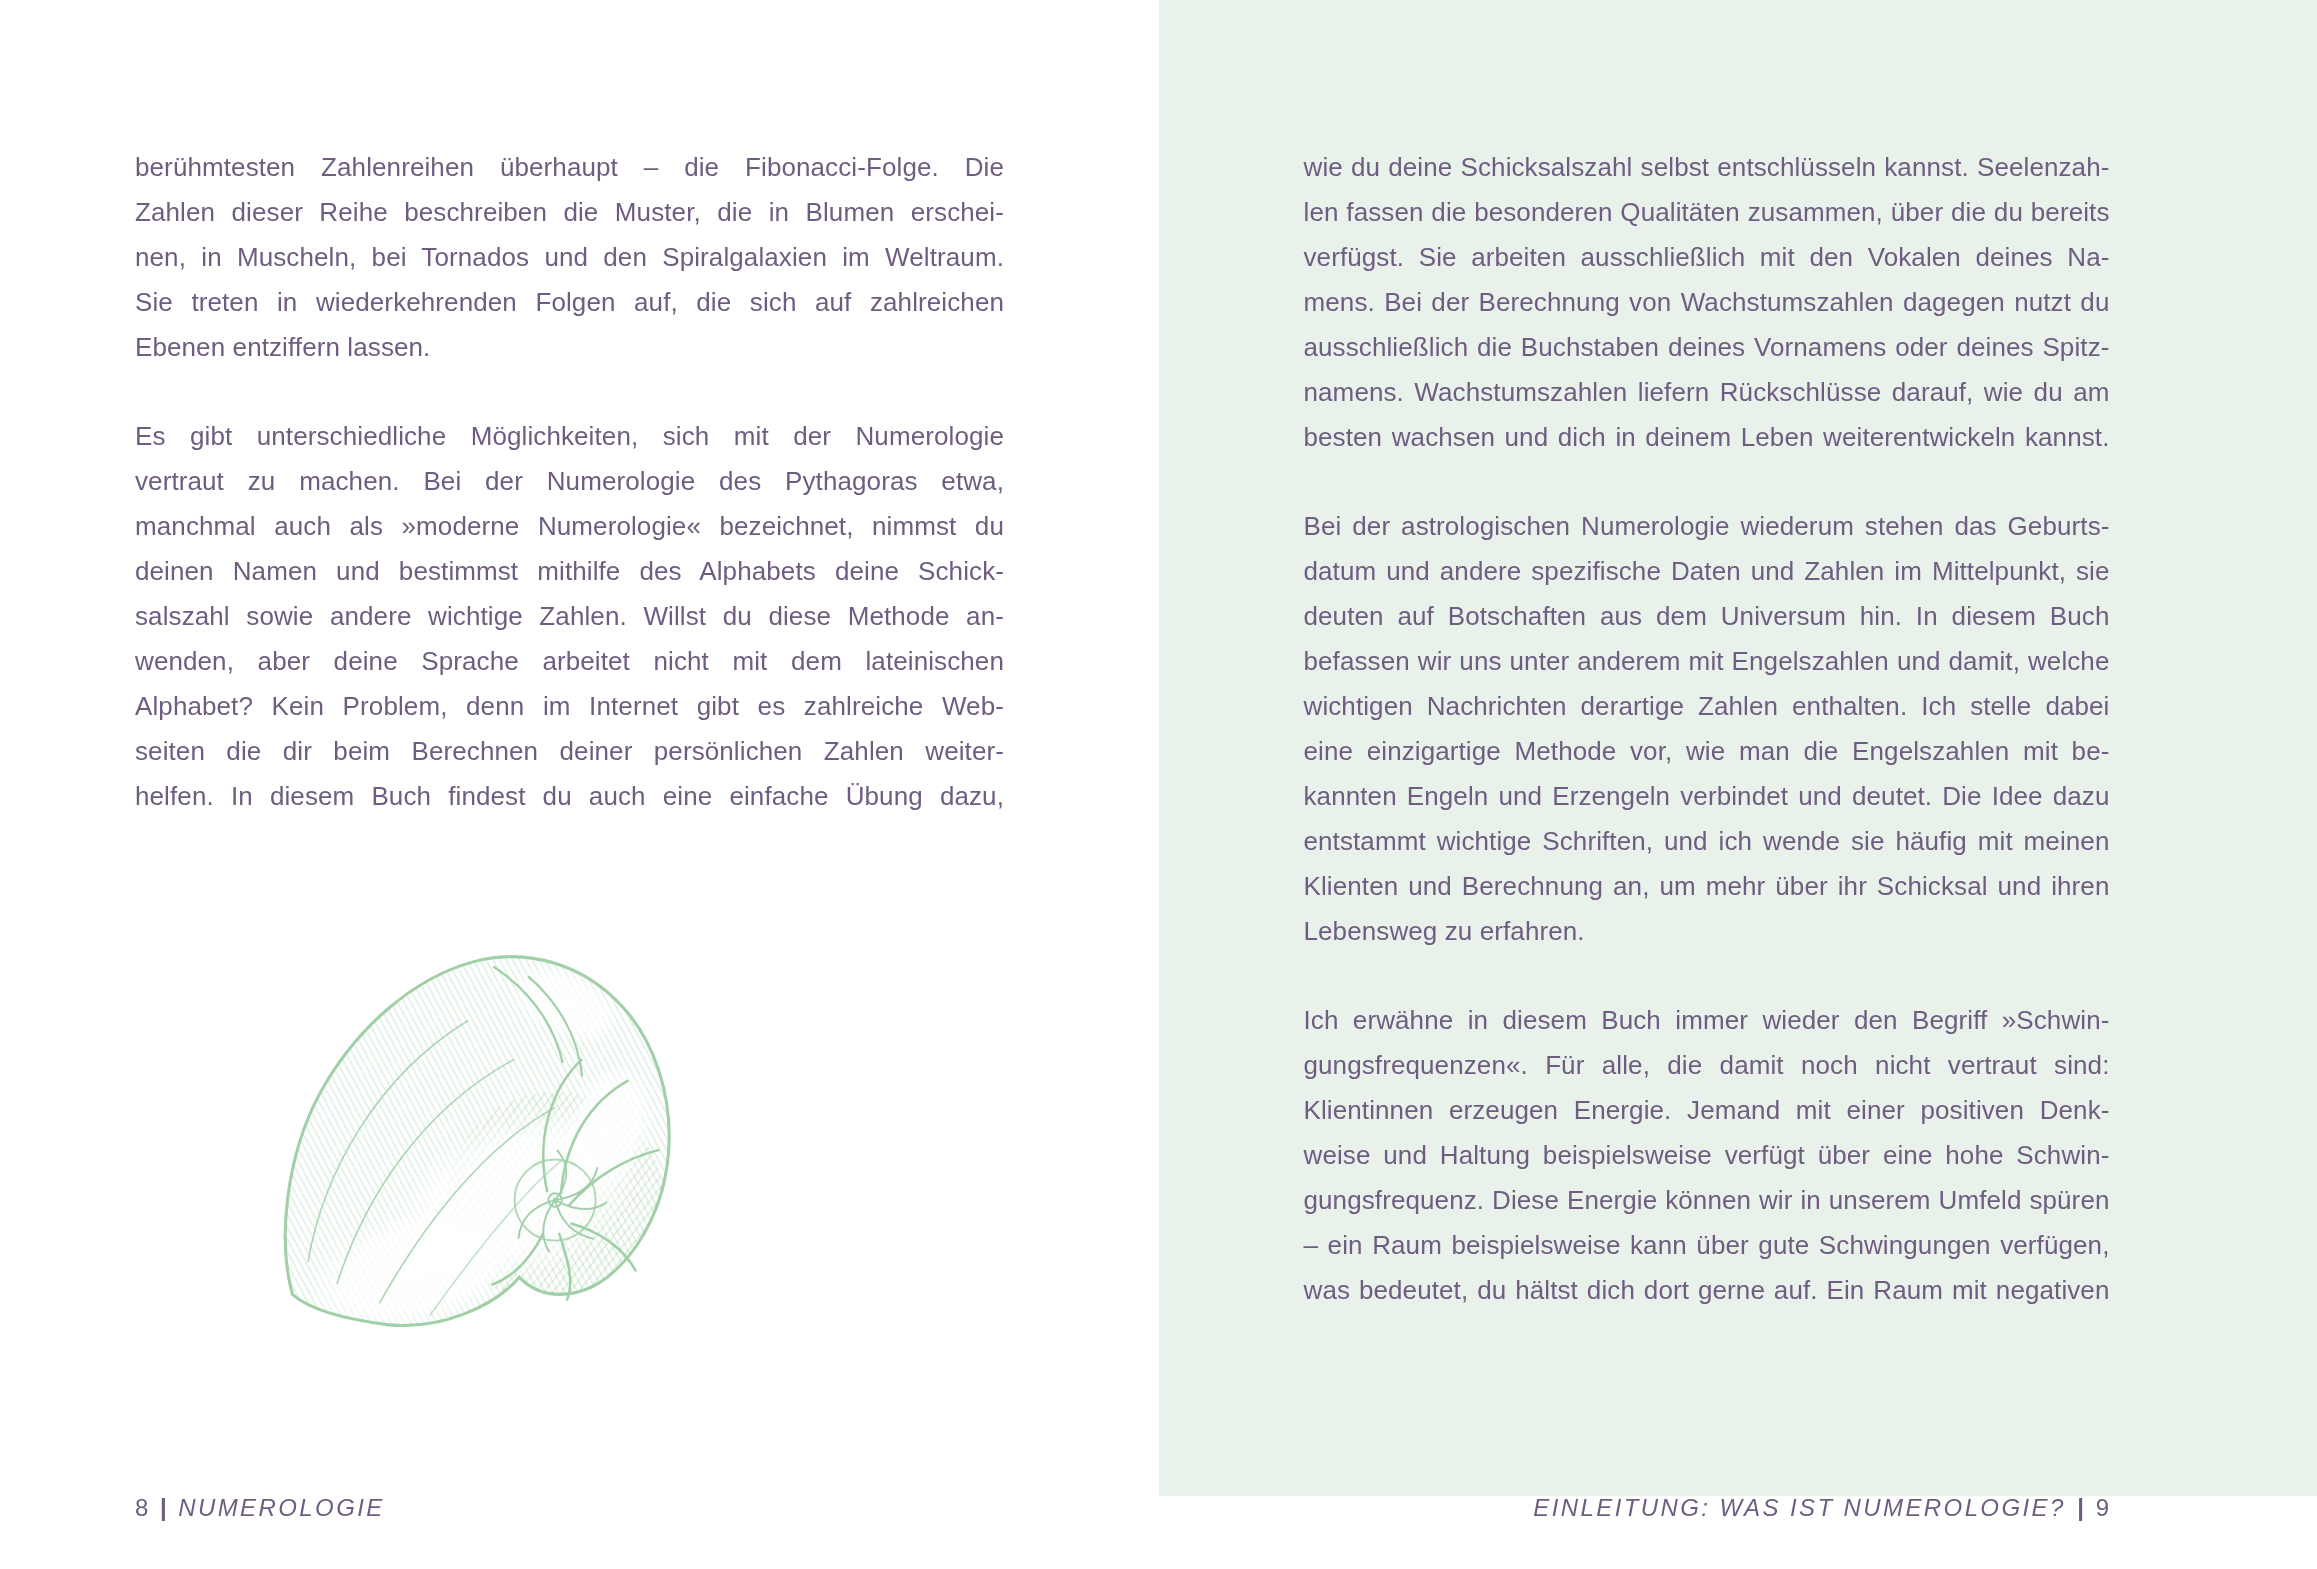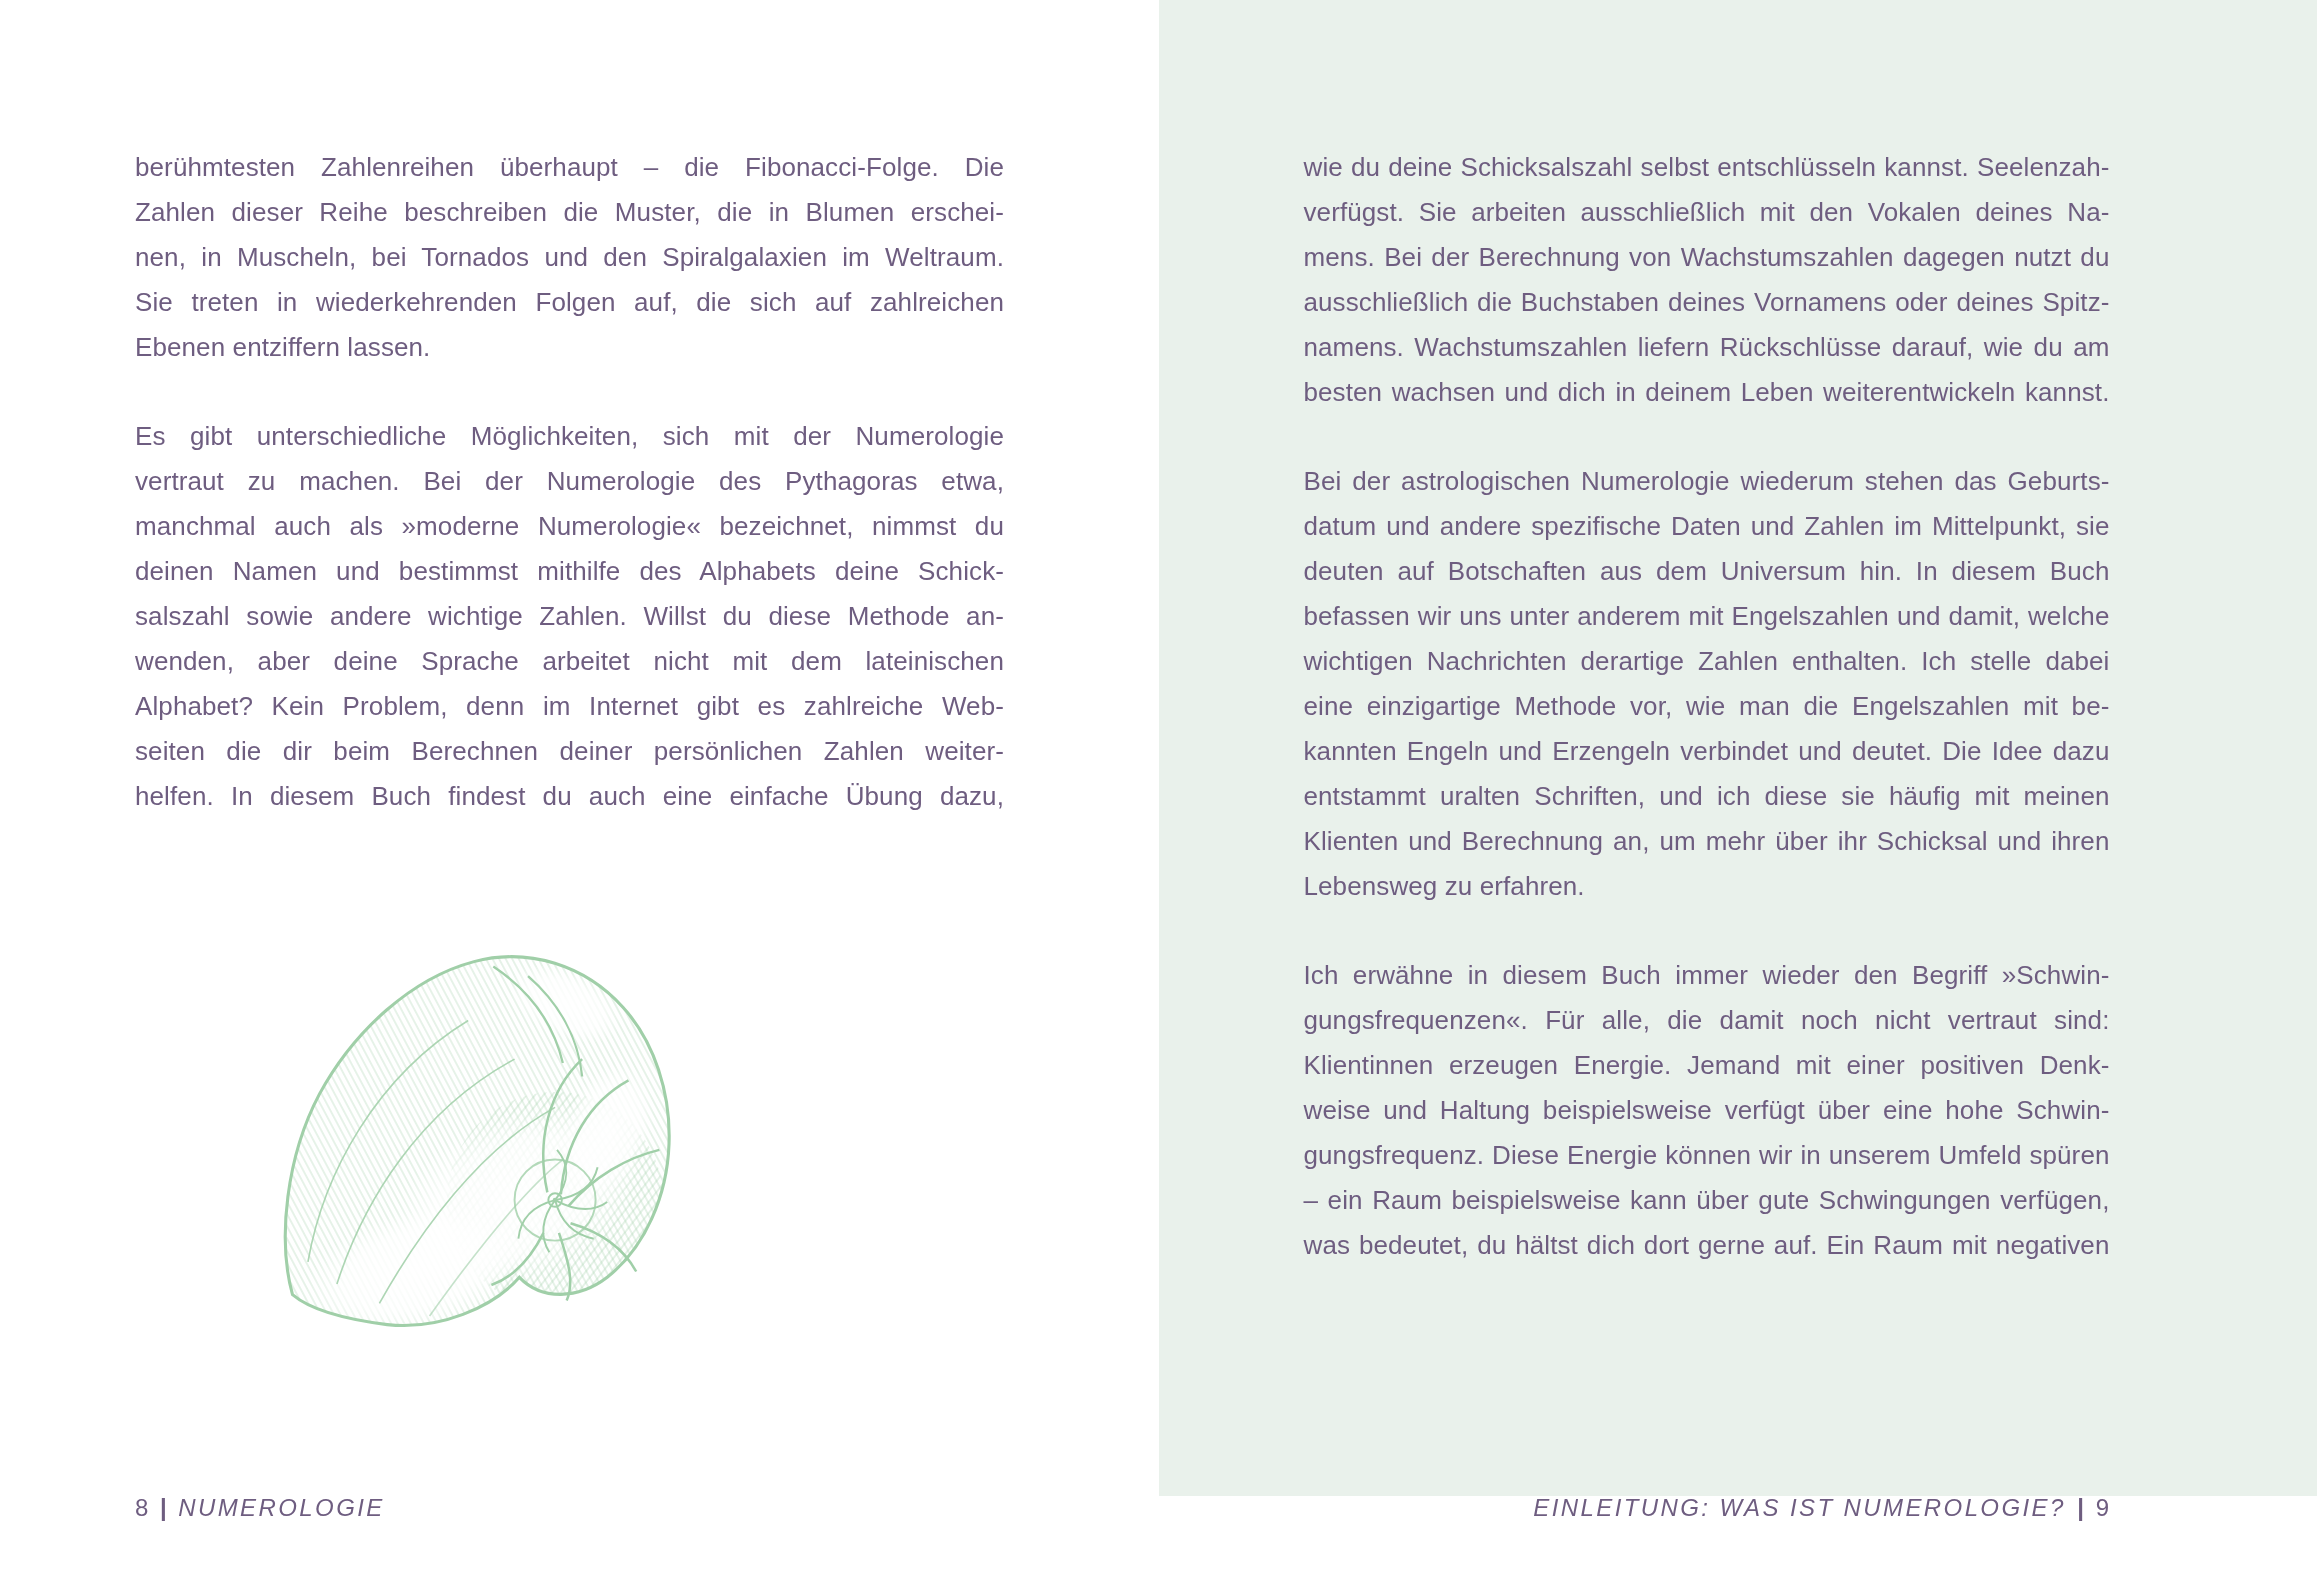--- a/index.html
+++ b/index.html
@@ -140,35 +140,36 @@
 
     <div class="footer">
       <span class="pagenum">8</span><span class="sep">|</span><span class="running-head">NUMEROLOGIE</span>
     </div>
   </div>
 
   <div class="page right-page">
     <div class="text-col">
       <div class="para">
           <div class="line">wie du deine Schicksalszahl selbst entschlüsseln kannst. Seelenzah-</div>
+          <div class="line">len fassen die besonderen Qualitäten zusammen, über die du bereits</div>
           <div class="line">verfügst. Sie arbeiten ausschließlich mit den Vokalen deines Na-</div>
           <div class="line">mens. Bei der Berechnung von Wachstumszahlen dagegen nutzt du</div>
           <div class="line">ausschließlich die Buchstaben deines Vornamens oder deines Spitz-</div>
           <div class="line">namens. Wachstumszahlen liefern Rückschlüsse darauf, wie du am</div>
           <div class="line">besten wachsen und dich in deinem Leben weiterentwickeln kannst.</div>
         </div>
       <div class="para" data-last="left">
           <div class="line">Bei der astrologischen Numerologie wiederum stehen das Geburts-</div>
           <div class="line">datum und andere spezifische Daten und Zahlen im Mittelpunkt, sie</div>
           <div class="line">deuten  auf Botschaften aus dem Universum hin. In diesem Buch</div>
           <div class="line">befassen wir uns unter anderem mit Engelszahlen und damit, welche</div>
           <div class="line">wichtigen Nachrichten derartige Zahlen enthalten. Ich stelle dabei</div>
           <div class="line">eine einzigartige Methode vor, wie man die Engelszahlen mit be-</div>
           <div class="line">kannten Engeln und Erzengeln verbindet und deutet. Die Idee dazu</div>
-          <div class="line">entstammt uralten Schriften, und ich diese sie häufig mit meinen</div>
+          <div class="line">entstammt wichtige Schriften, und ich wende sie häufig mit meinen</div>
           <div class="line">Klienten und Berechnung an, um mehr über ihr Schicksal und ihren</div>
           <div class="line">Lebensweg zu erfahren.</div>
         </div>
       <div class="para">
           <div class="line">Ich erwähne in diesem Buch immer wieder den Begriff »Schwin-</div>
           <div class="line">gungsfrequenzen«. Für alle, die damit noch nicht vertraut sind:</div>
           <div class="line">Klientinnen erzeugen Energie. Jemand mit einer positiven Denk-</div>
           <div class="line">weise und Haltung beispielsweise verfügt über eine hohe Schwin-</div>
           <div class="line">gungsfrequenz. Diese Energie können wir in unserem Umfeld spüren</div>
           <div class="line">– ein Raum beispielsweise kann über gute Schwingungen verfügen,</div>

